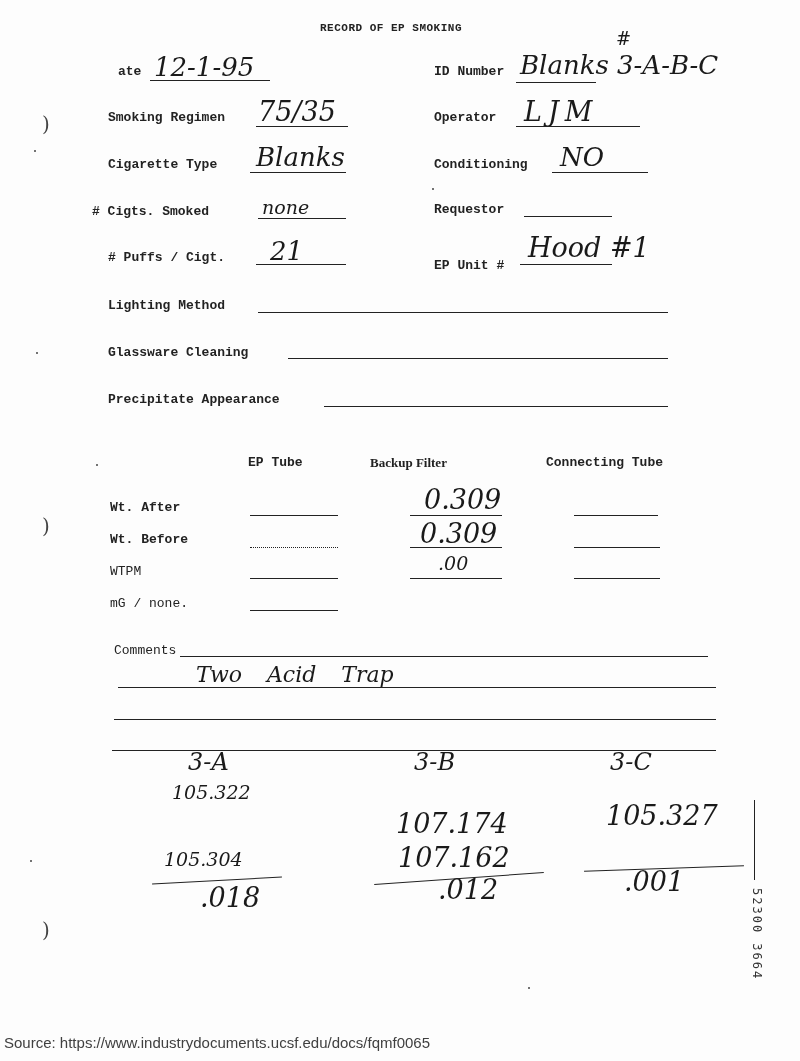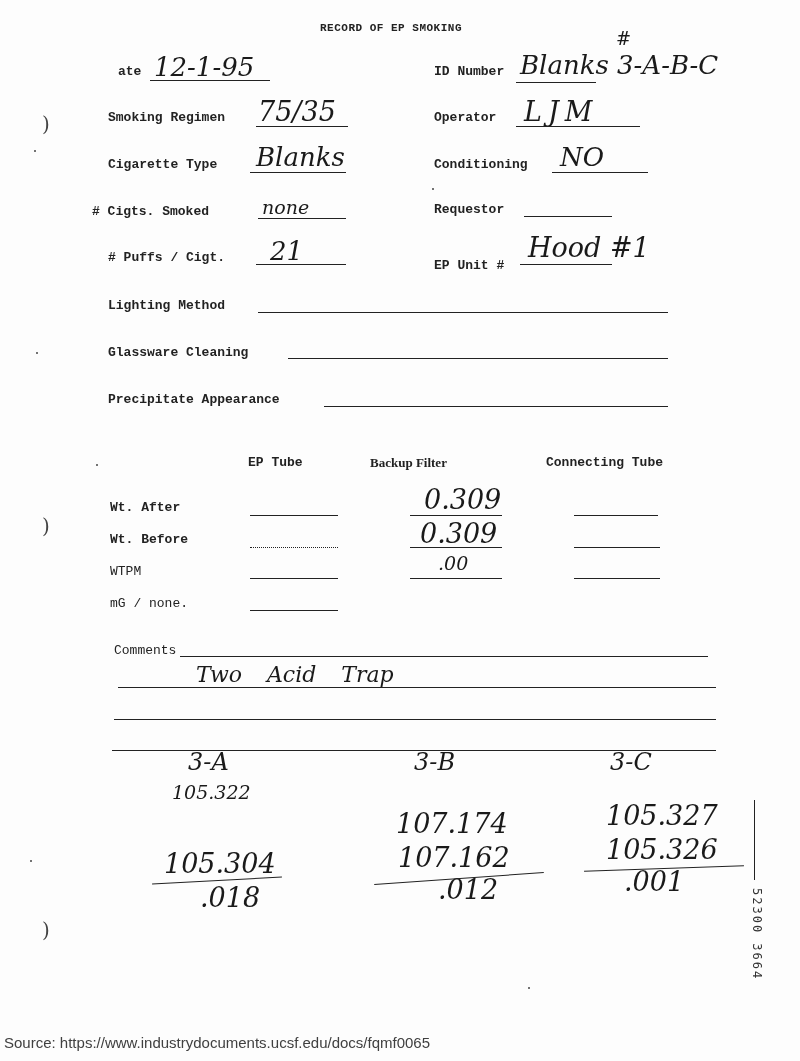--- a/index.html
+++ b/index.html
@@ -113,31 +113,30 @@
   <div class="line" style="left:180px; top:656px; width:528px;"></div>
   <div class="line" style="left:118px; top:687px; width:598px;"></div>
   <div class="line" style="left:114px; top:719px; width:602px;"></div>
   <div class="line" style="left:112px; top:750px; width:604px;"></div>
 
   <div class="hand" style="left:188px; top:748px; font-size:24px;">3-A</div>
   <div class="hand" style="left:414px; top:748px; font-size:24px;">3-B</div>
   <div class="hand" style="left:610px; top:748px; font-size:24px;">3-C</div>
 
   <div class="hand" style="left:172px; top:781px; font-size:19px;">105.322</div>
-  <div class="hand" style="left:164px; top:848px; font-size:27px;">105.304</div>
+  <div class="hand" style="left:164px; top:848px; font-size:19px;">105.304</div>
   <div class="line" style="left:152px; top:880px; width:130px; transform:rotate(-3deg);"></div>
   <div class="hand" style="left:200px; top:882px; font-size:27px;">.018</div>
 
   <div class="hand" style="left:396px; top:808px; font-size:27px;">107.174</div>
   <div class="hand" style="left:398px; top:842px; font-size:27px;">107.162</div>
   <div class="line" style="left:374px; top:878px; width:170px; transform:rotate(-4deg);"></div>
   <div class="hand" style="left:438px; top:874px; font-size:27px;">.012</div>
 
   <div class="hand" style="left:606px; top:800px; font-size:27px;">105.327</div>
-  <div class="hand" style="left:606px; top:834px; font-size:27px;">105.326</div>
   <div class="line" style="left:584px; top:868px; width:160px; transform:rotate(-2deg);"></div>
   <div class="hand" style="left:624px; top:866px; font-size:27px;">.001</div>
 
   <div style="position:absolute; left:754px; top:800px; width:0; height:80px; border-left:1.5px solid #222;"></div>
   <div class="rot" style="left:764px; top:888px;">52300 3664</div>
 
   <div class="source">Source: https://www.industrydocuments.ucsf.edu/docs/fqmf0065</div>
 </div>
 
 </body></html>

